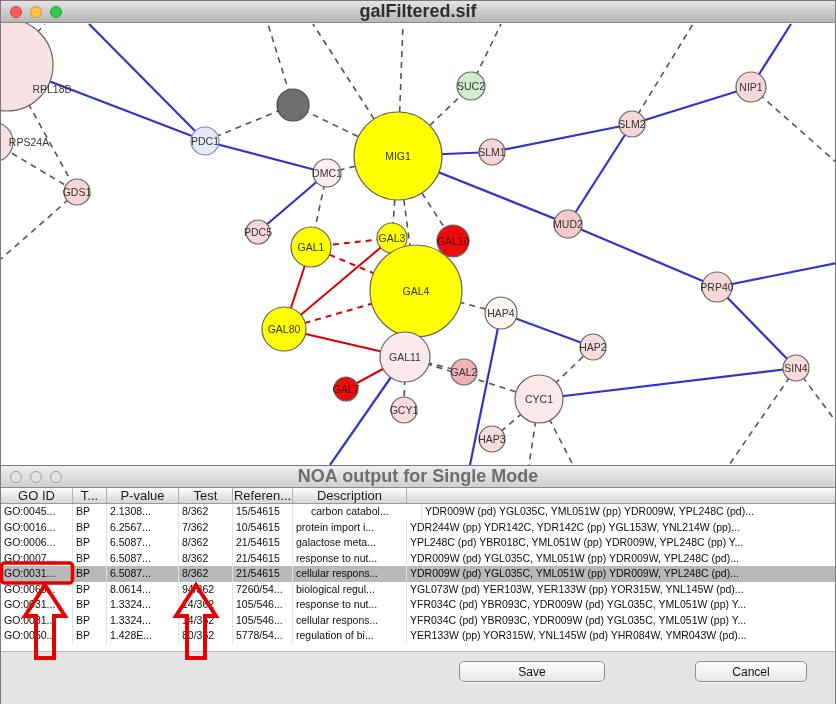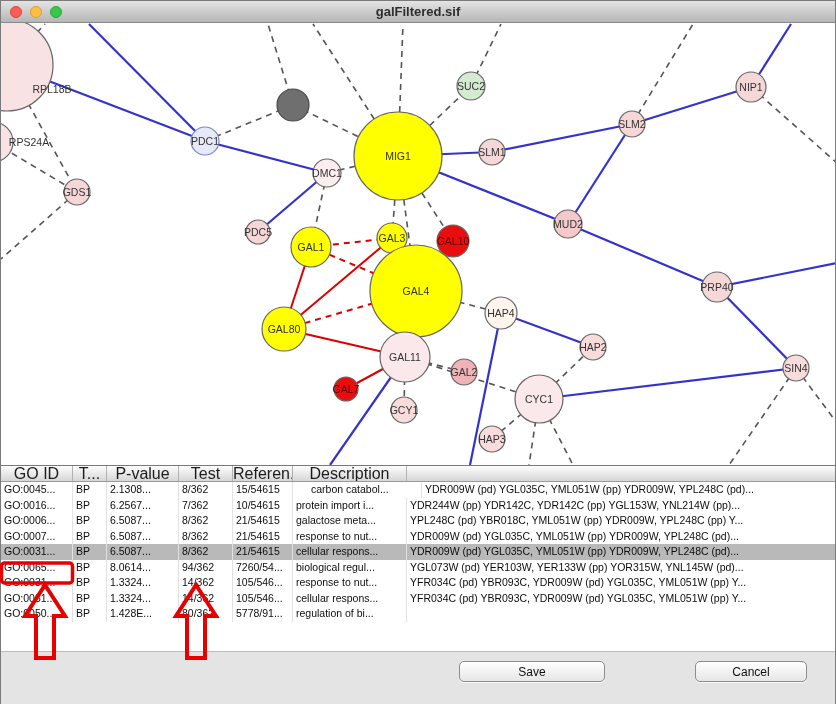--- a/index.html
+++ b/index.html
@@ -14,42 +14,42 @@
   .top-window { top:0; height:465px; }
   .bottom-window { top:465px; height:239px; }
 
   .titlebar {
     height:22px;
     background:linear-gradient(#e4e4e4,#b6b6b6);
     border-bottom:1px solid #8a8a8a;
     position:relative;
     text-align:center;
   }
-  .titlebar .title { font-size:13px; font-weight:bold; color:#2e2e2e; line-height:21px;
+  .titlebar .title { font-size:18px; font-weight:bold; color:#2e2e2e; line-height:21px;
     overflow:hidden; white-space:nowrap; }
   .bottom-window .titlebar { background:linear-gradient(#eeeeee,#d0d0d0); }
   .bottom-window .titlebar .title { color:#6e6e6e; }
 
   .lights { position:absolute; left:9px; top:5px; display:flex; gap:8px; }
   .light { width:12px; height:12px; border-radius:50%; display:inline-block; }
   .light.red    { background:#fc5b57; border:1px solid #d5473f; }
   .light.yellow { background:#fdbe41; border:1px solid #d9a133; }
   .light.green  { background:#35c84a; border:1px solid #2aa73c; }
   .light.gray   { background:#e3e3e3; border:1px solid #9d9d9d; }
 
   .canvas { height:511px; background:#ffffff; overflow:hidden; }
   #net-svg { display:block; }
 
   .table-header {
     display:flex; height:16px;
     background:linear-gradient(#fdfdfd,#d6d6d6);
     border-bottom:1px solid #9a9a9a;
   }
   .hcell {
-    flex:0 0 auto; font-size:16px; color:#1c1c1c; text-align:center;
+    flex:0 0 auto; font-size:13px; color:#1c1c1c; text-align:center;
     line-height:15px; border-right:1px solid #b2b2b2;
     overflow:hidden; white-space:nowrap;
   }
   .table-body { height:147px; background:#fff; overflow:hidden; }
   .trow { display:flex; height:15.5px; background:#fff; }
   .trow.selected { background:#b9b9b9; }
   .tcell {
     flex:0 0 auto; font-size:10.5px; color:#0d0d0d; line-height:15px;
     padding-left:3px; border-right:1px solid #e2e2e2;
     overflow:hidden; white-space:nowrap;
@@ -192,20 +192,28 @@
         <text x="463" y="374.5" text-anchor="middle" font-size="10.5" font-family="&quot;Liberation Sans&quot;, sans-serif" fill="#333333">GAL2</text>
         <text x="345" y="391.5" text-anchor="middle" font-size="10.5" font-family="&quot;Liberation Sans&quot;, sans-serif" fill="#5c0000">GAL7</text>
         <text x="403" y="412.5" text-anchor="middle" font-size="10.5" font-family="&quot;Liberation Sans&quot;, sans-serif" fill="#333333">GCY1</text>
         <text x="538" y="401.5" text-anchor="middle" font-size="10.5" font-family="&quot;Liberation Sans&quot;, sans-serif" fill="#333333">CYC1</text>
         <text x="491" y="441.5" text-anchor="middle" font-size="10.5" font-family="&quot;Liberation Sans&quot;, sans-serif" fill="#333333">HAP3</text>
       </svg>
   </div>
 </div>
 
 <div class="window bottom-window">
+  <div class="titlebar">
+    <div class="lights">
+      <span class="light gray"></span>
+      <span class="light gray"></span>
+      <span class="light gray"></span>
+    </div>
+    <div class="title">NOA output for Single Mode</div>
+  </div>
 
   <div class="table-header" id="table-header">
       <span class="hcell" style="width: 72px;">GO ID</span>
       <span class="hcell" style="width: 34px;">T...</span>
       <span class="hcell" style="width: 72px;">P-value</span>
       <span class="hcell" style="width: 54px;">Test</span>
       <span class="hcell" style="width: 60px;">Referen...</span>
       <span class="hcell" style="width: 114px;">Description</span>
     </div>
   <div class="table-body" id="table-body">
@@ -279,22 +287,23 @@
         <span class="tcell" style="width: 54px;">14/362</span>
         <span class="tcell" style="width: 60px;">105/546...</span>
         <span class="tcell" style="width: 114px;">cellular respons...</span>
         <span class="tcell" style="width: 430px;">YFR034C (pd) YBR093C, YDR009W (pd) YGL035C, YML051W (pp) Y...</span>
       </div>
       <div class="trow">
         <span class="tcell" style="width: 72px;">GO:0050...</span>
         <span class="tcell" style="width: 34px;">BP</span>
         <span class="tcell" style="width: 72px;">1.428E...</span>
         <span class="tcell" style="width: 54px;">80/362</span>
-        <span class="tcell" style="width: 60px;">5778/91...</span>
+        <span class="tcell" style="width: 60px;">5778/54...</span>
         <span class="tcell" style="width: 114px;">regulation of bi...</span>
+        <span class="tcell" style="width: 430px;">YER133W (pp) YOR315W, YNL145W (pd) YHR084W, YMR043W (pd)...</span>
       </div>
     </div>
 
   <div class="button-bar">
     <button class="aqua-btn save">Save</button>
     <button class="aqua-btn cancel">Cancel</button>
   </div>
 </div>
 
 <svg id="annotations" width="836" height="704">

